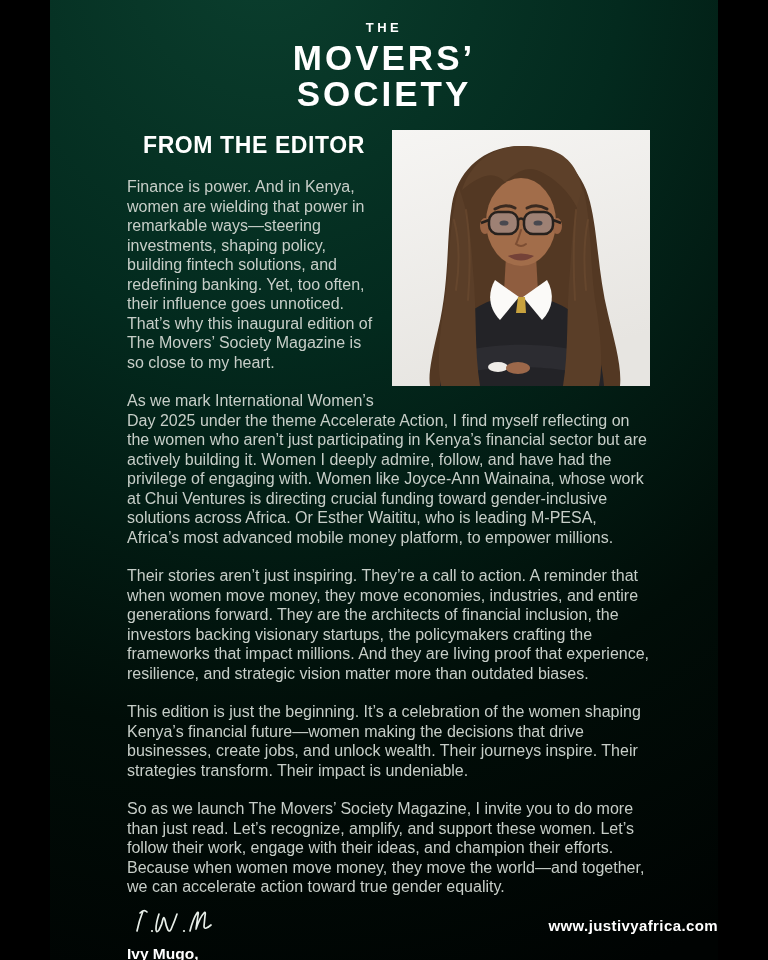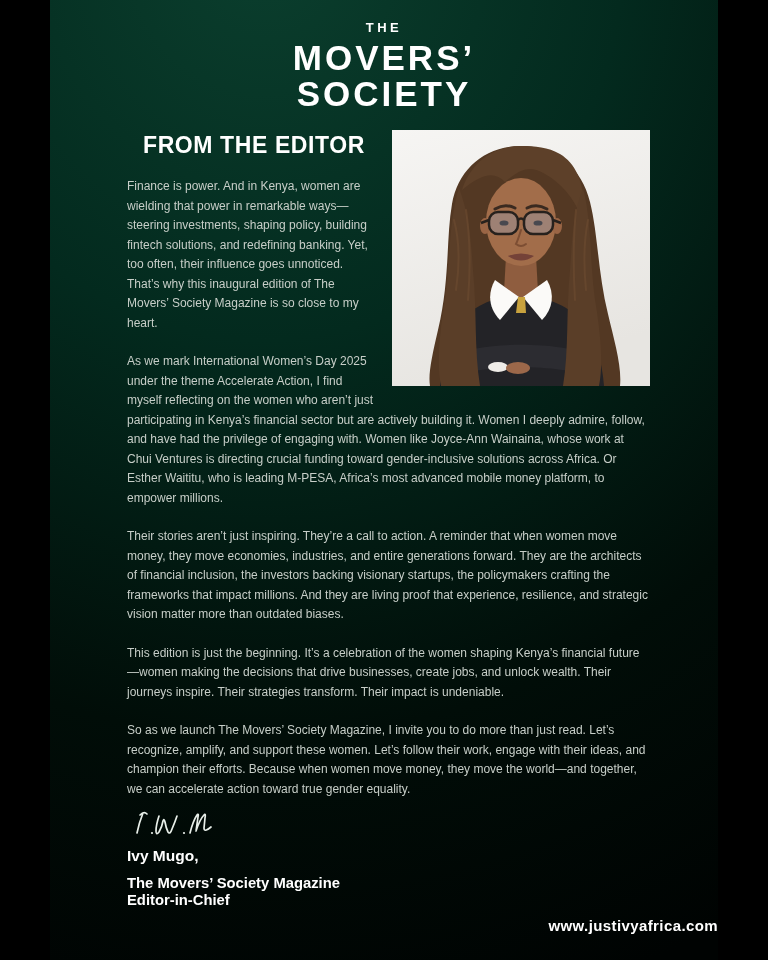--- a/index.html
+++ b/index.html
@@ -33,21 +33,21 @@
     width:258px;height:256px;
     margin:2px 0 16px 18px;
     display:block;
   }
   h1.section-heading{
     color:var(--heading,#fff);
     font-size:23px; font-weight:bold; letter-spacing:0.6px;
     margin:4px 0 18px 16px;
   }
   p.body-par{
-    font-size:12px; line-height:19.5px;
+    font-size:16px; line-height:19.5px;
     margin:0 0 19px 0;
   }
   p.body-par:last-of-type{margin-bottom:8px;}
   .signature-block{ margin:2px 0 6px 0; }
   .signature-block svg{display:block;}
   .credit-name{
     color:var(--heading,#fff); font-weight:bold; font-size:15.5px;
     margin:2px 0 10px 0;
   }
   .credit-roles div{

